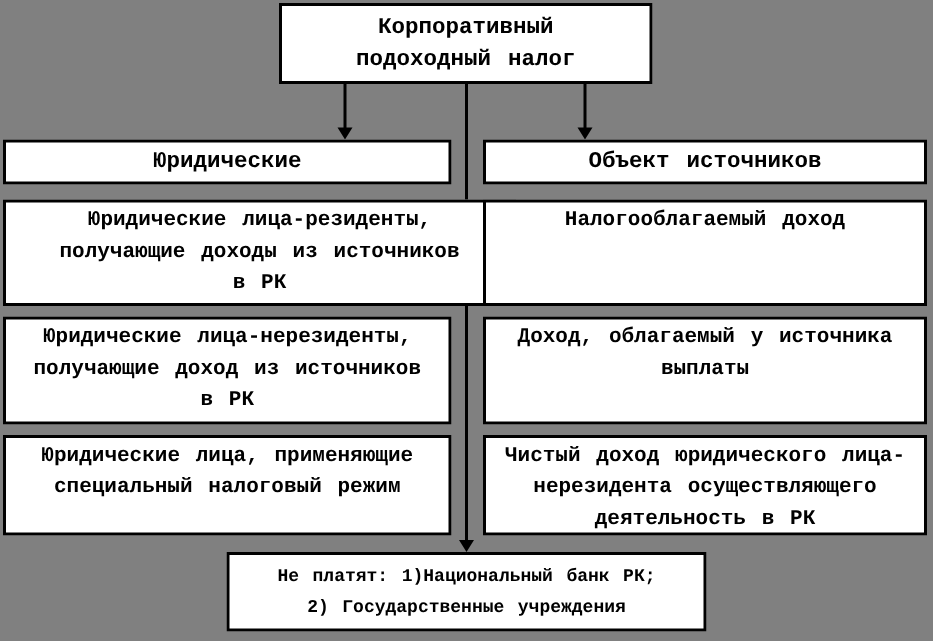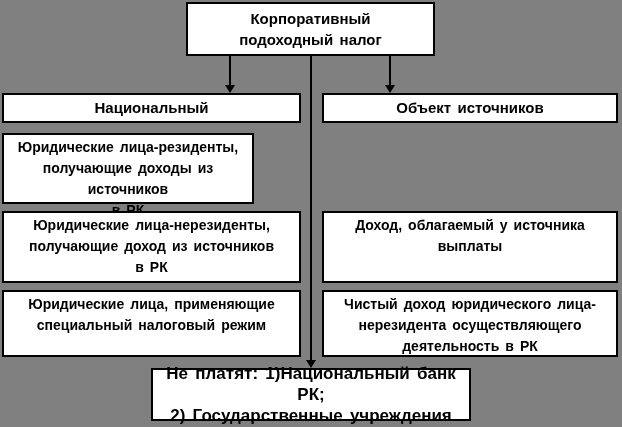--- a/index.html
+++ b/index.html
@@ -2,21 +2,21 @@
 <html><head>
 <meta charset="utf-8">
 <style>
   html, body { margin: 0; padding: 0; }
   body { background: #808080; }
   .canvas {
     position: relative;
     width: 622px;
     height: 427px;
     background: #808080;
-    font-family: Liberation Sans, sans-serif;
+    font-family: Liberation Mono, monospace;
     font-weight: bold;
     color: #000000;
     overflow: hidden;
   }
   .box {
     position: absolute;
     background: #ffffff;
     border: 2px solid #000000;
     box-sizing: border-box;
     display: flex;
@@ -28,27 +28,27 @@
     display: block;
     white-space: pre-line;
     word-spacing: 0.15em;
     width: 100%;
   }
   .box.top-align { align-items: flex-start; padding-top: 2px; }
   .root-box    { left: 186px; top: 2px;   width: 249px; height: 54px; font-size: 15px; line-height: 21px; }
   .hdr-left    { left: 2px;   top: 93px;  width: 299px; height: 30px; font-size: 15px; line-height: 20px; }
   .hdr-right   { left: 322px; top: 93px;  width: 296px; height: 30px; font-size: 15px; line-height: 20px; }
   .cell        { font-size: 14px; line-height: 21px; }
-  .l1 { left: 2px;   top: 133px; width: 252px; height: 71px; }
+  .l1 { left: 2px;   top: 133px; width: 342px; height: 71px; }
   .l2 { left: 2px;   top: 211px; width: 299px; height: 72px; }
   .l3 { left: 2px;   top: 290px; width: 299px; height: 67px; text-align: center; }
   .r1 { left: 322px; top: 133px; width: 296px; height: 71px; }
   .r2 { left: 322px; top: 211px; width: 296px; height: 72px; }
   .r3 { left: 322px; top: 290px; width: 296px; height: 67px; justify-content: flex-end; }
-  .footer-box  { left: 151px; top: 368px; width: 320px; height: 53px; font-size: 17px; line-height: 21px; }
+  .footer-box  { left: 151px; top: 368px; width: 320px; height: 53px; font-size: 12px; line-height: 21px; }
   .vline {
     position: absolute;
     width: 2px;
     background: #000000;
   }
   .vline-left  { left: 229px; top: 56px; height: 30px; }
   .vline-right { left: 389px; top: 56px; height: 30px; }
   .vline-mid   { left: 310px; top: 56px; height: 305px; }
   .arrowhead {
     position: absolute;
@@ -74,21 +74,21 @@
   <div class="vline vline-left"></div>
   <div class="arrowhead arrow-left"></div>
 
   <div class="vline vline-right"></div>
   <div class="arrowhead arrow-right"></div>
 
   <div class="vline vline-mid"></div>
   <div class="arrowhead arrow-mid"></div>
 
   <div class="box hdr-left">
-    <span class="label">Национальный</span>
+    <span class="label">Юридические</span>
   </div>
 
   <div class="box hdr-right">
     <span class="label">Объект источников</span>
   </div>
 
   <div class="box cell l1 top-align">
     <span class="label">Юридические  лица-резиденты,
 получающие  доходы  из источников
 в РК</span>
@@ -98,20 +98,23 @@
     <span class="label">Юридические  лица-нерезиденты,
 получающие  доход из  источников
 в РК</span>
   </div>
 
   <div class="box cell l3 top-align">
     <span class="label">Юридические  лица,  применяющие
 специальный  налоговый  режим</span>
   </div>
 
+  <div class="box cell r1 top-align">
+    <span class="label">Налогооблагаемый  доход</span>
+  </div>
 
   <div class="box cell r2 top-align">
     <span class="label">Доход, облагаемый  у источника
 выплаты</span>
   </div>
 
   <div class="box cell r3 top-align">
     <span class="label">Чистый  доход юридического  лица-
 нерезидента  осуществляющего
 деятельность  в РК</span>

